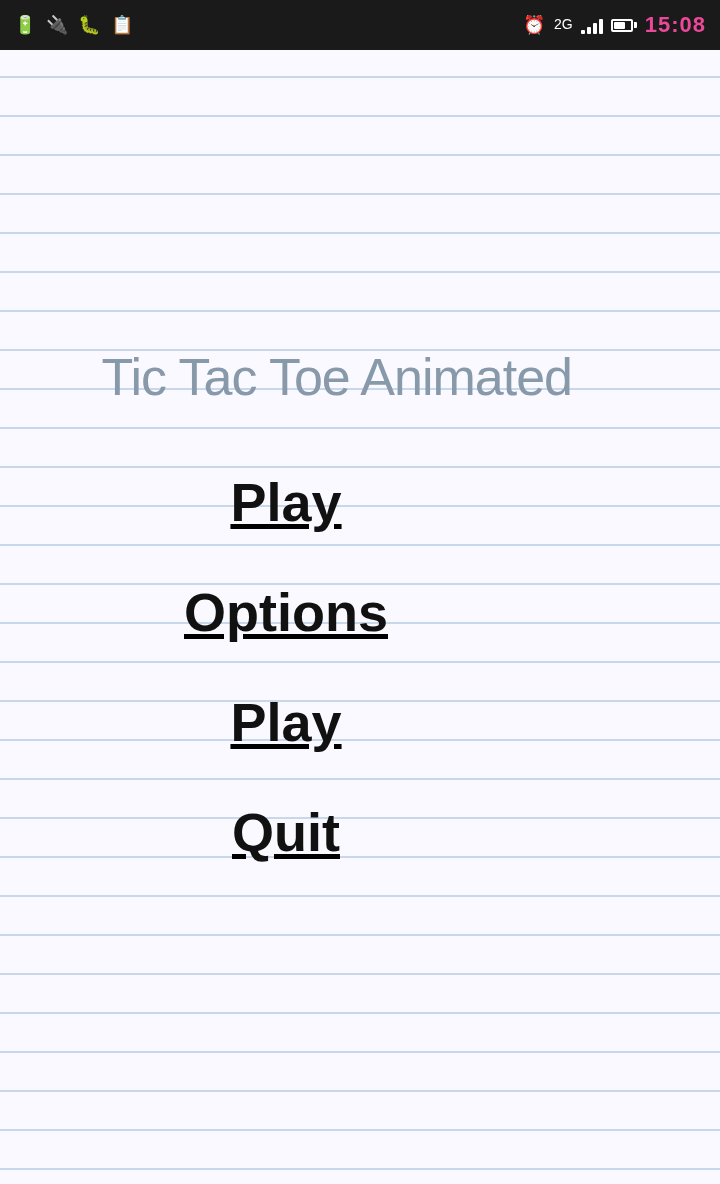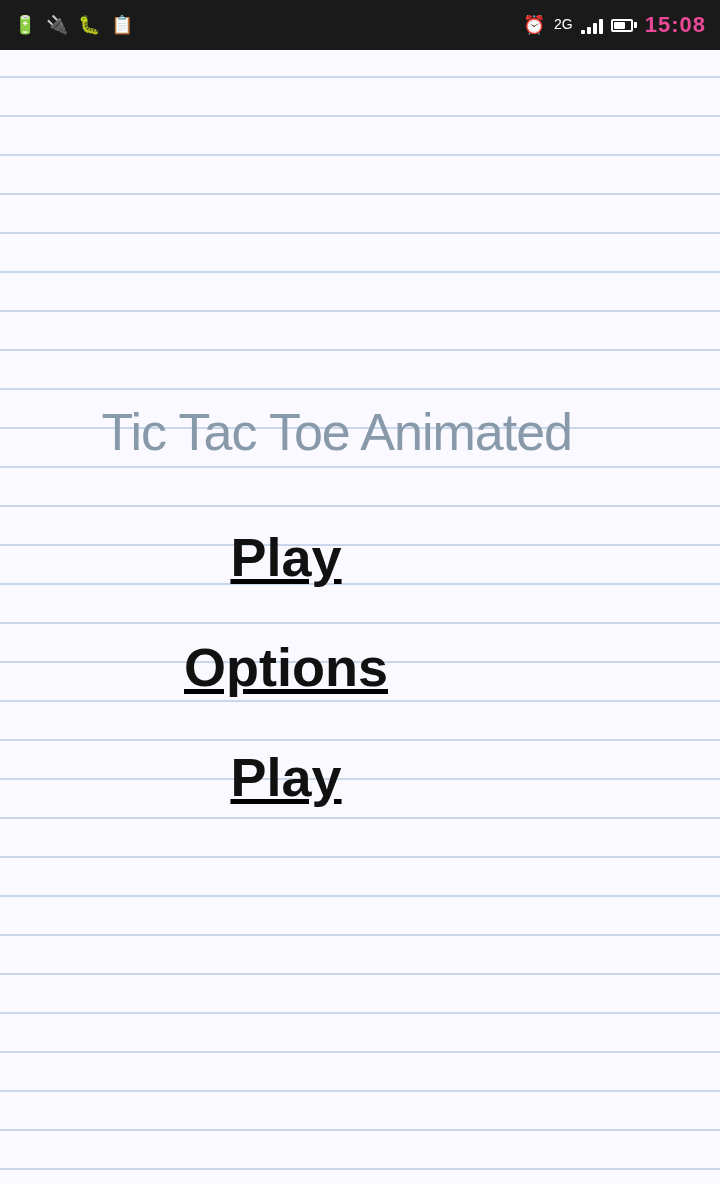--- a/index.html
+++ b/index.html
@@ -199,14 +199,15 @@
     <span class="status-time">15:08</span>
   </div>
 </div>
 
 <div class="main-content">
   <h1 class="app-title">Tic Tac Toe Animated</h1>
   <div class="menu-container">
     <button class="menu-button">Play</button>
     <button class="menu-button">Options</button>
     <button class="menu-button">Play</button>
+    <button class="menu-button">Quit</button>
   </div>
 </div>
 
 </body></html>

